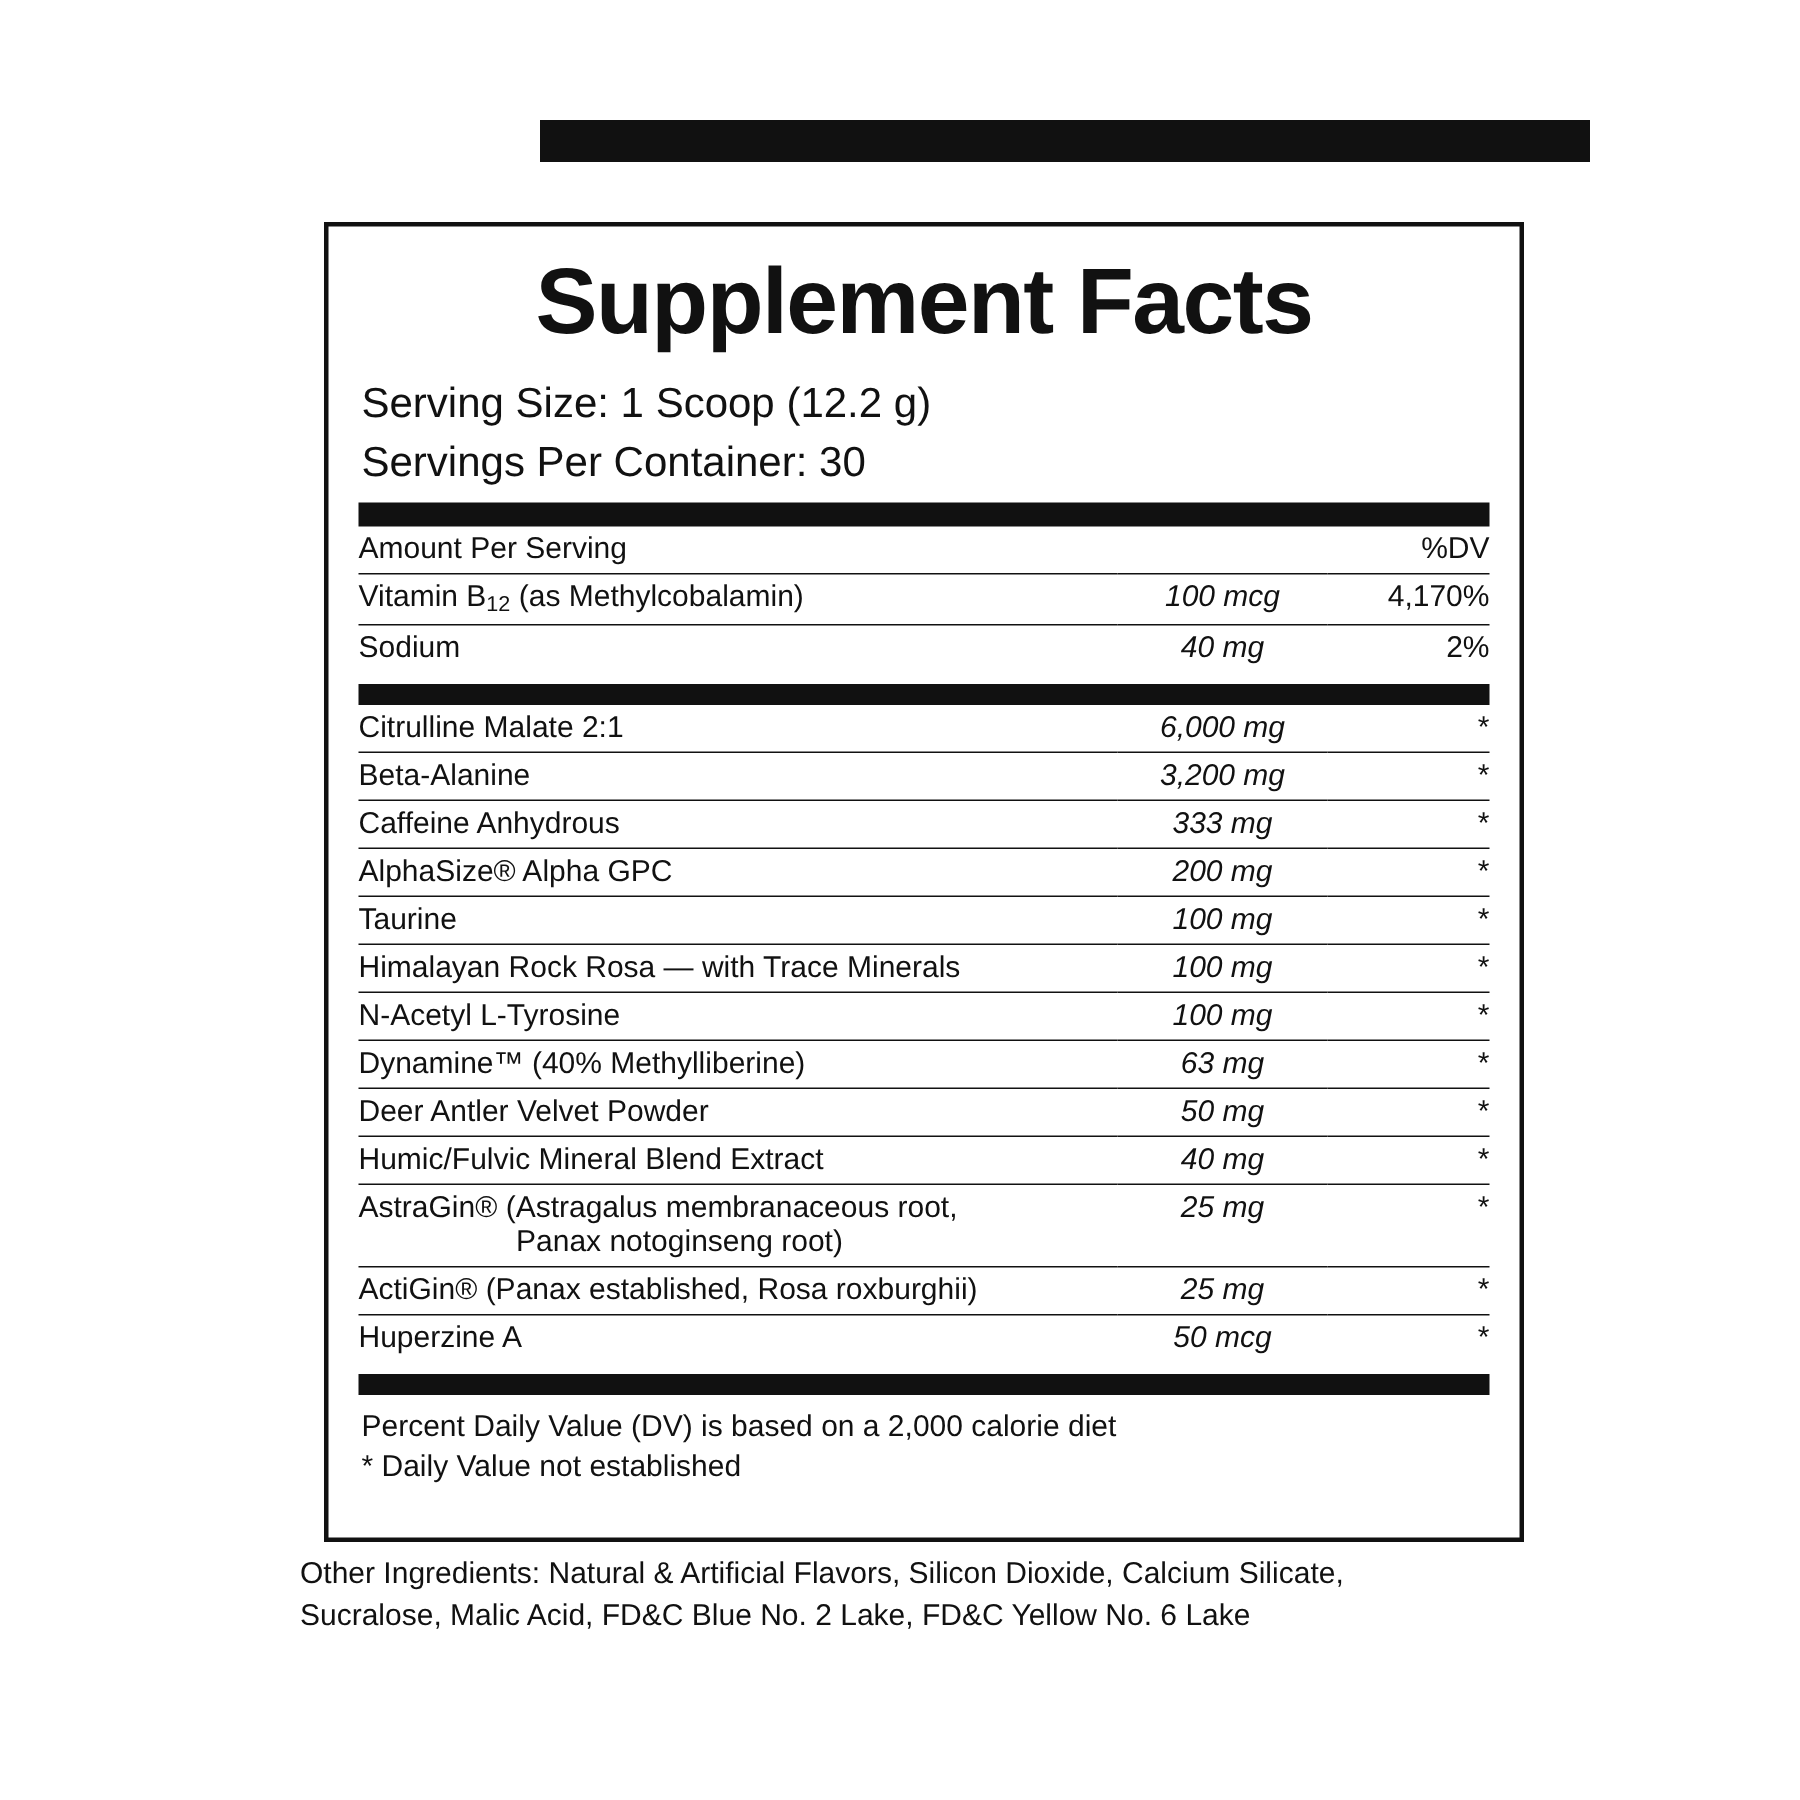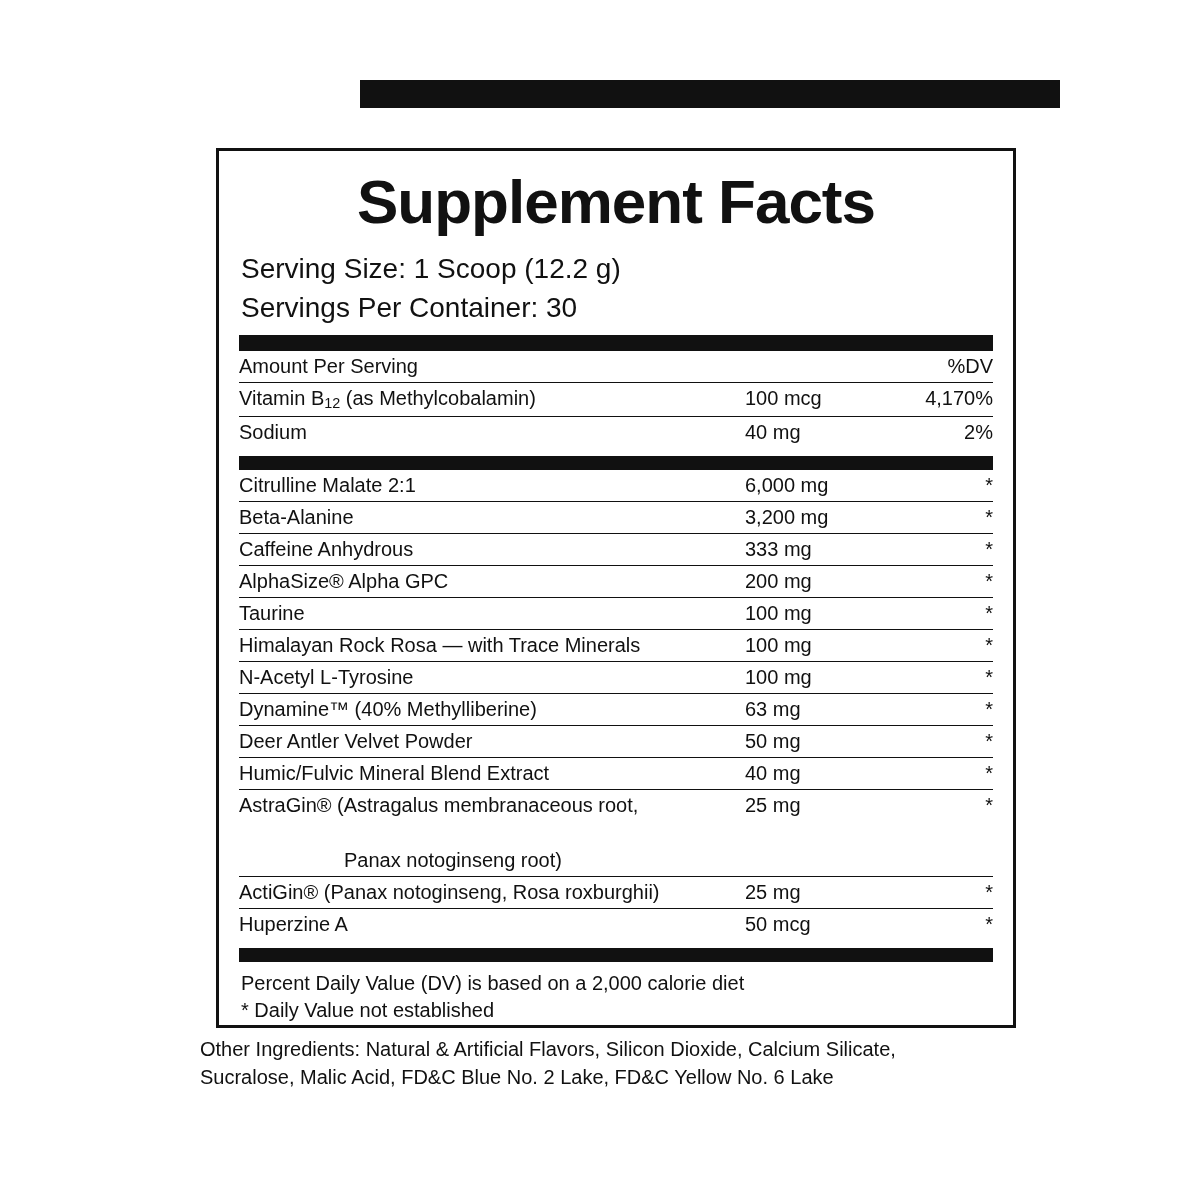--- a/index.html
+++ b/index.html
@@ -77,24 +77,25 @@
   table.facts tr:last-child td {
     border-bottom: none;
     margin-left: 30px;
   }
   td.name {
     text-align: left;
     padding-left: 2px;
     white-space: nowrap;
   }
   td.amount {
-    text-align: left;
+    text-align: center;
     white-space: nowrap;
     width: 140px;
     padding-right: 0;
+    font-style: italic;
   }
   td.dv {
     text-align: right;
     white-space: nowrap;
     width: 108px;
     padding-right: 2px;
   }
   td.dv.star {
     font-size: 20px;
     vertical-align: top;
@@ -104,21 +105,20 @@
   }
 
   sub {
     font-size: 0.72em;
     vertical-align: -0.22em;
   }
 
   .indent2 {
     display: block;
     padding-left: 105px;
-    margin-top: 32px;
   }
 
   .footnotes {
     font-size: 20px;
     line-height: 1.35;
     margin-top: 8px;
     padding-left: 2px;
   }
 
   .other-ingredients {
@@ -222,21 +222,21 @@
     </tr>
     <tr>
       <td class="name">
         <span>AstraGin® (Astragalus membranaceous root,</span>
         <span class="indent2">Panax notoginseng root)</span>
       </td>
       <td class="amount">25 mg</td>
       <td class="dv star">*</td>
     </tr>
     <tr>
-      <td class="name">ActiGin® (Panax notoginseng, Rosa roxburghii)</td>
+      <td class="name">ActiGin® (Panax established, Rosa roxburghii)</td>
       <td class="amount">25 mg</td>
       <td class="dv star">*</td>
     </tr>
     <tr>
       <td class="name">Huperzine A</td>
       <td class="amount">50 mcg</td>
       <td class="dv star">*</td>
     </tr>
   </tbody>
     </table>

